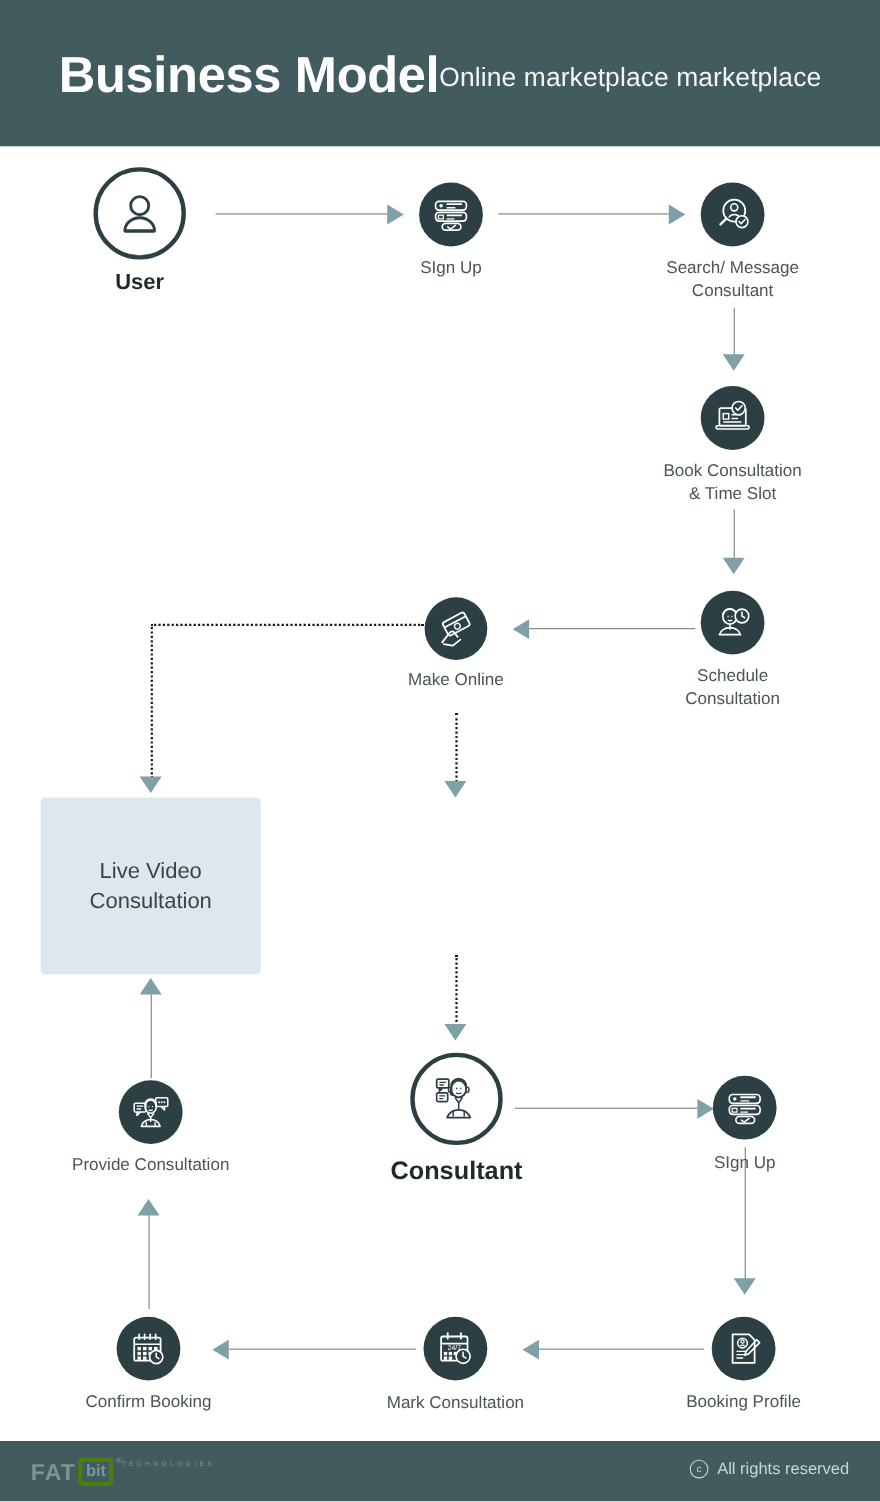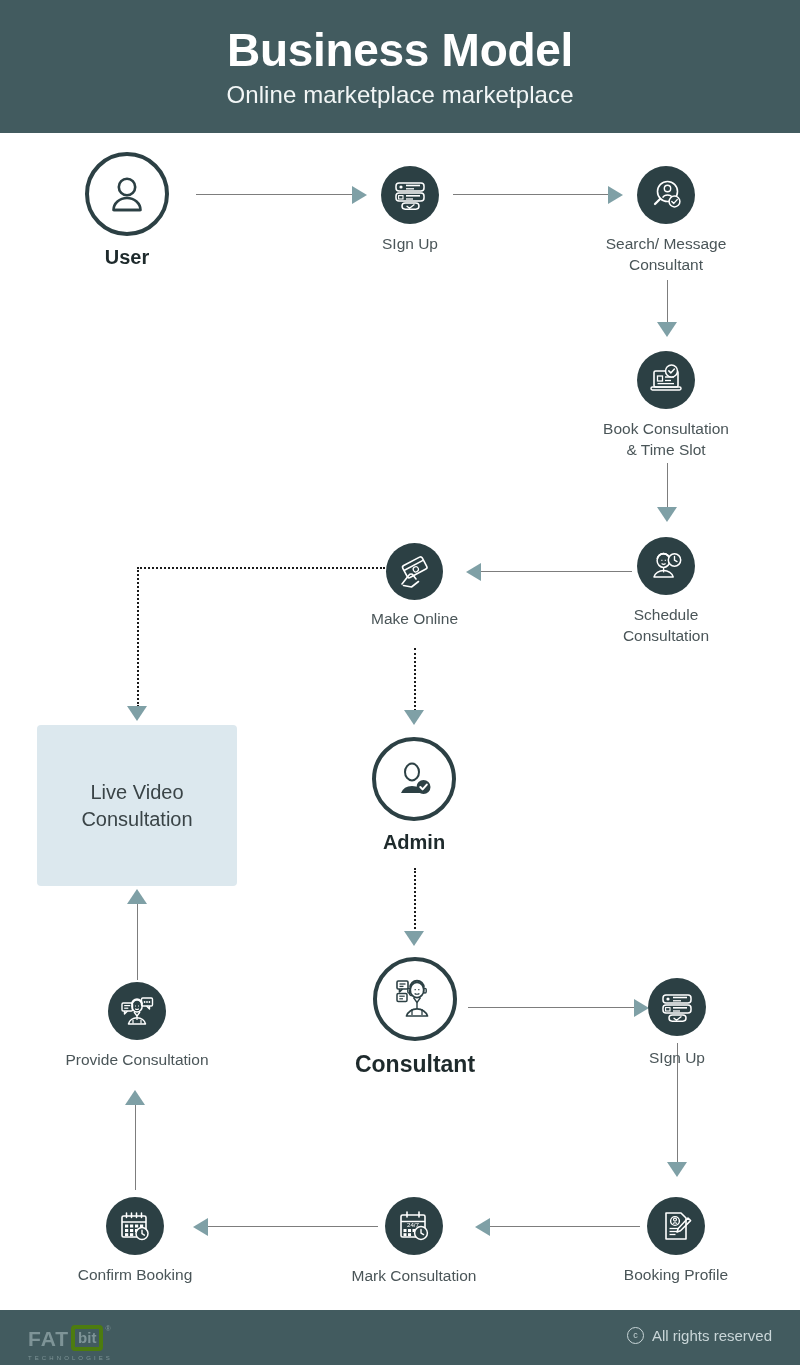--- a/index.html
+++ b/index.html
@@ -9,40 +9,40 @@
     font-family:"Liberation Sans","DejaVu Sans",sans-serif;
     overflow:hidden;
     position:relative;
   }
   #page{position:relative;width:800px;height:1365px;background:#fff;overflow:hidden;}
 
   
   .header{
     position:absolute;left:0;top:0;width:800px;height:133px;
     background:#425B5F;
-    display:flex;flex-direction:column;align-items:center;justify-content:center;
+    display:flex;flex-direction:row;align-items:center;justify-content:center;
     box-sizing:border-box;padding-top:4px;text-align:right;
   }
   .header-title{
     color:#ffffff;font-size:46px;font-weight:bold;line-height:1.04;
     letter-spacing:-0.3px;margin:0;
   }
   .header-sub{
     color:#f2f6f6;font-size:24px;font-weight:normal;line-height:1.2;
     margin:6px 0 0 0;letter-spacing:0.1px;
   }
 
   
   .footer{
     position:absolute;left:0;top:1310px;width:800px;height:55px;
     background:#425B5F;
   }
   .logo{
     position:absolute;left:28px;top:1325px;
-    display:flex;flex-direction:column;align-items:flex-start;
+    display:flex;align-items:flex-start;
   }
   .logo-row{display:flex;align-items:center;}
   .logo-fat{
     color:#7E9497;font-size:21px;font-weight:bold;letter-spacing:1px;
     line-height:1;font-family:"Liberation Sans",sans-serif;
   }
   .logo-bit{
     color:#7E9497;font-size:15px;font-weight:bold;letter-spacing:0px;
     border:4px solid #4d7c0f;border-radius:4px;
     padding:1px 3px 2px 3px;margin-left:2px;line-height:1;
@@ -254,31 +254,20 @@
         <path d="M5 30 L12 21 C13 19.6 15.2 19.6 16 21 L19 25" fill="none" stroke="#fff" stroke-width="1.6" stroke-linecap="round" stroke-linejoin="round"></path>
         <path d="M6.5 31.5 L14.5 33 L21.5 27.5" fill="none" stroke="#fff" stroke-width="1.6" stroke-linecap="round" stroke-linejoin="round"></path>
       </svg>
     </div>
     <div class="node-label" style="top:66px;width:220px;">Make Online</div>
   </div>
 
   <div class="livebox">Live Video
 Consultation</div>
 
-  <div class="node" style="left:372px;top:737px;width:84px;height:84px;">
-    <div class="ring" style="width:84px;height:84px;">
-      <svg width="44" height="44" viewBox="0 0 44 44">
-        <ellipse cx="20" cy="15" rx="7" ry="8.4" fill="none" stroke="#2C4044" stroke-width="2"></ellipse>
-        <path d="M9 36 A11.6 10.4 0 0 1 31 36 Z" fill="#2C4044"></path>
-        <circle cx="31.5" cy="30" r="7" fill="#2C4044"></circle>
-        <polyline points="28.3,30 30.6,32.4 34.8,27.6" fill="none" stroke="#fff" stroke-width="2" stroke-linecap="round" stroke-linejoin="round"></polyline>
-      </svg>
-    </div>
-    <div class="node-label bold" style="top:92px;width:200px;">Admin</div>
-  </div>
 
   <div class="node" style="left:373px;top:957px;width:84px;height:84px;">
     <div class="ring" style="width:84px;height:84px;">
       <svg width="46" height="46" viewBox="0 0 46 46">
         <rect x="5" y="5" width="11" height="8" rx="1.2" fill="none" stroke="#2C4044" stroke-width="1.6"></rect>
         <polyline points="7.5,13 7.5,16 10.5,13" fill="none" stroke="#2C4044" stroke-width="1.6" stroke-linejoin="round"></polyline>
         <line x1="7.5" y1="8" x2="13.5" y2="8" stroke="#2C4044" stroke-width="1.3"></line>
         <line x1="7.5" y1="10.4" x2="11.5" y2="10.4" stroke="#2C4044" stroke-width="1.3"></line>
         <rect x="5" y="17.5" width="10" height="8" rx="1.2" fill="none" stroke="#2C4044" stroke-width="1.5"></rect>
         <line x1="7.3" y1="20.2" x2="12.7" y2="20.2" stroke="#2C4044" stroke-width="1.2"></line>

